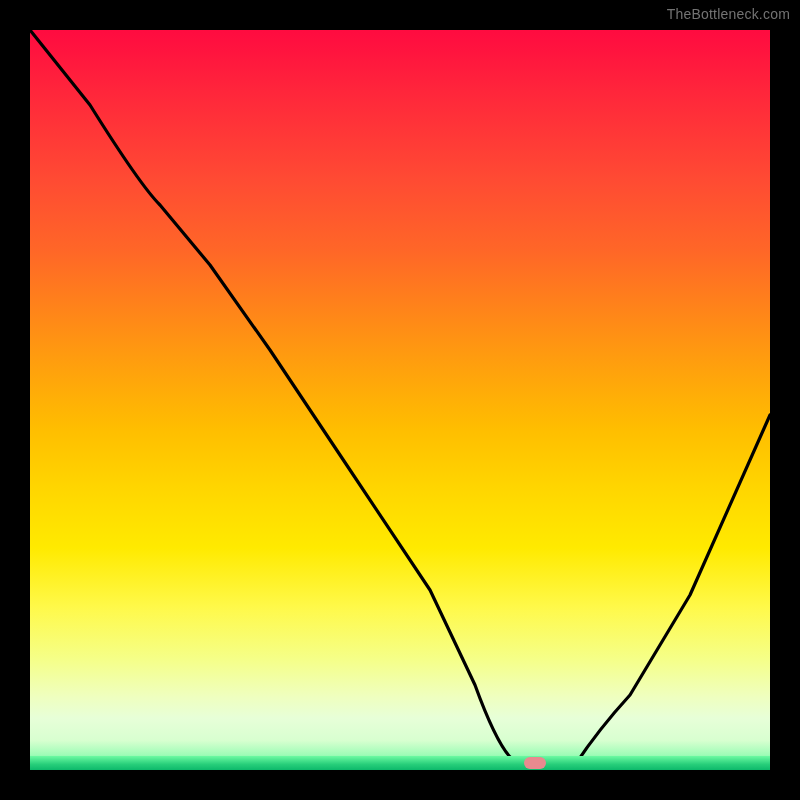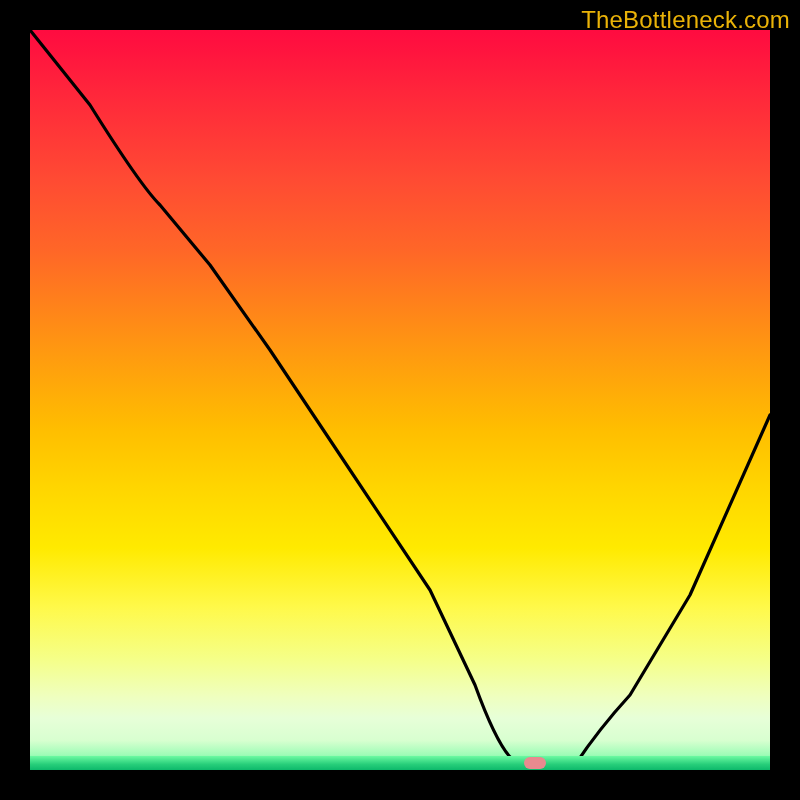--- a/index.html
+++ b/index.html
@@ -57,22 +57,22 @@
     right: 0;
     bottom: 0;
     height: 14px;
     background: linear-gradient(to bottom, #6cfaa2 0%, #27ce7a 60%, #0db96b 100%);
   }
 
   .watermark {
     position: absolute;
     top: 6px;
     right: 10px;
-    color: #eab308;
-    font-size: 24px;
+    color: #737373;
+    font-size: 14px;
     font-weight: 500;
     letter-spacing: 0.2px;
     user-select: none;
   }
 
   svg.curve {
     position: absolute;
     left: 0;
     top: 0;
     width: 740px;

